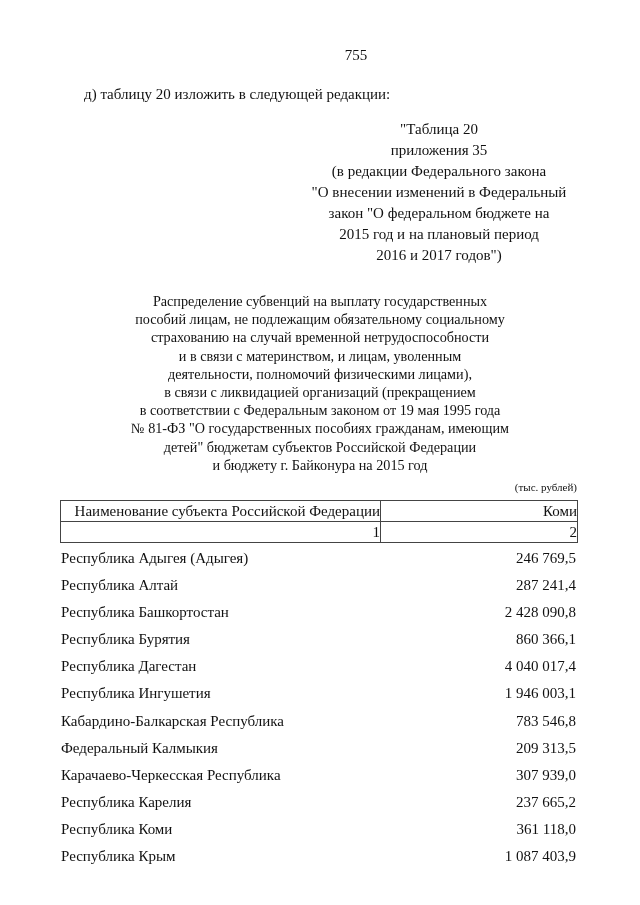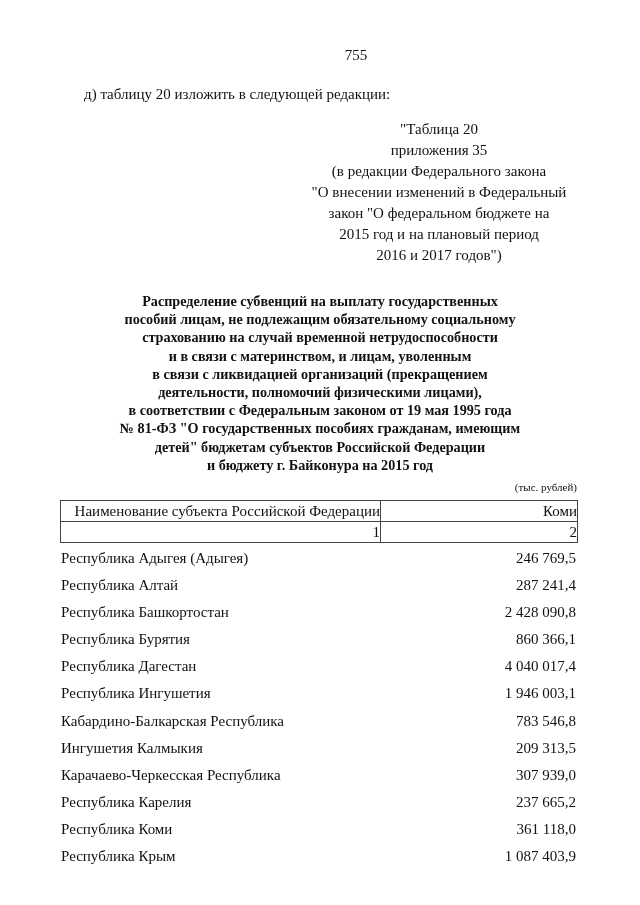--- a/index.html
+++ b/index.html
@@ -40,21 +40,21 @@
       font-size: 15px;
       line-height: 21px;
     }
     .appendix div { white-space: nowrap; }
     .title {
       position: absolute;
       top: 292px;
       left: 60px;
       width: 520px;
       text-align: center;
-      font-weight: bold;
+      font-weight: normal;
       font-size: 14.2px;
       line-height: 18.2px;
     }
     .title div { white-space: nowrap; }
     .units {
       position: absolute;
       top: 481px;
       right: 63px;
       font-size: 11px;
     }
@@ -105,22 +105,22 @@
   <div>закон "О федеральном бюджете на</div>
   <div>2015 год и на плановый период</div>
   <div>2016 и 2017 годов")</div>
 </div>
 
 <div class="title">
   <div>Распределение субвенций на выплату государственных</div>
   <div>пособий лицам, не подлежащим обязательному социальному</div>
   <div>страхованию на случай временной нетрудоспособности</div>
   <div>и в связи с материнством, и лицам, уволенным</div>
+  <div>деятельности, полномочий физическими лицами),</div>
   <div>в связи с ликвидацией организаций (прекращением</div>
-  <div>деятельности, полномочий физическими лицами),</div>
   <div>в соответствии с Федеральным законом от 19 мая 1995 года</div>
   <div>№ 81-ФЗ "О государственных пособиях гражданам, имеющим</div>
   <div>детей" бюджетам субъектов Российской Федерации</div>
   <div>и бюджету г. Байконура на 2015 год</div>
 </div>
 
 <div class="units">(тыс. рублей)</div>
 
 <table class="header-table">
   <tbody>
@@ -158,21 +158,21 @@
   </div>
   <div class="row">
     <span class="name">Республика Ингушетия</span>
     <span class="amount">1 946 003,1</span>
   </div>
   <div class="row">
     <span class="name">Кабардино-Балкарская Республика</span>
     <span class="amount">783 546,8</span>
   </div>
   <div class="row">
-    <span class="name">Ингушетия Калмыкия</span>
+    <span class="name">Федеральный Калмыкия</span>
     <span class="amount">209 313,5</span>
   </div>
   <div class="row">
     <span class="name">Карачаево-Черкесская Республика</span>
     <span class="amount">307 939,0</span>
   </div>
   <div class="row">
     <span class="name">Республика Карелия</span>
     <span class="amount">237 665,2</span>
   </div>

